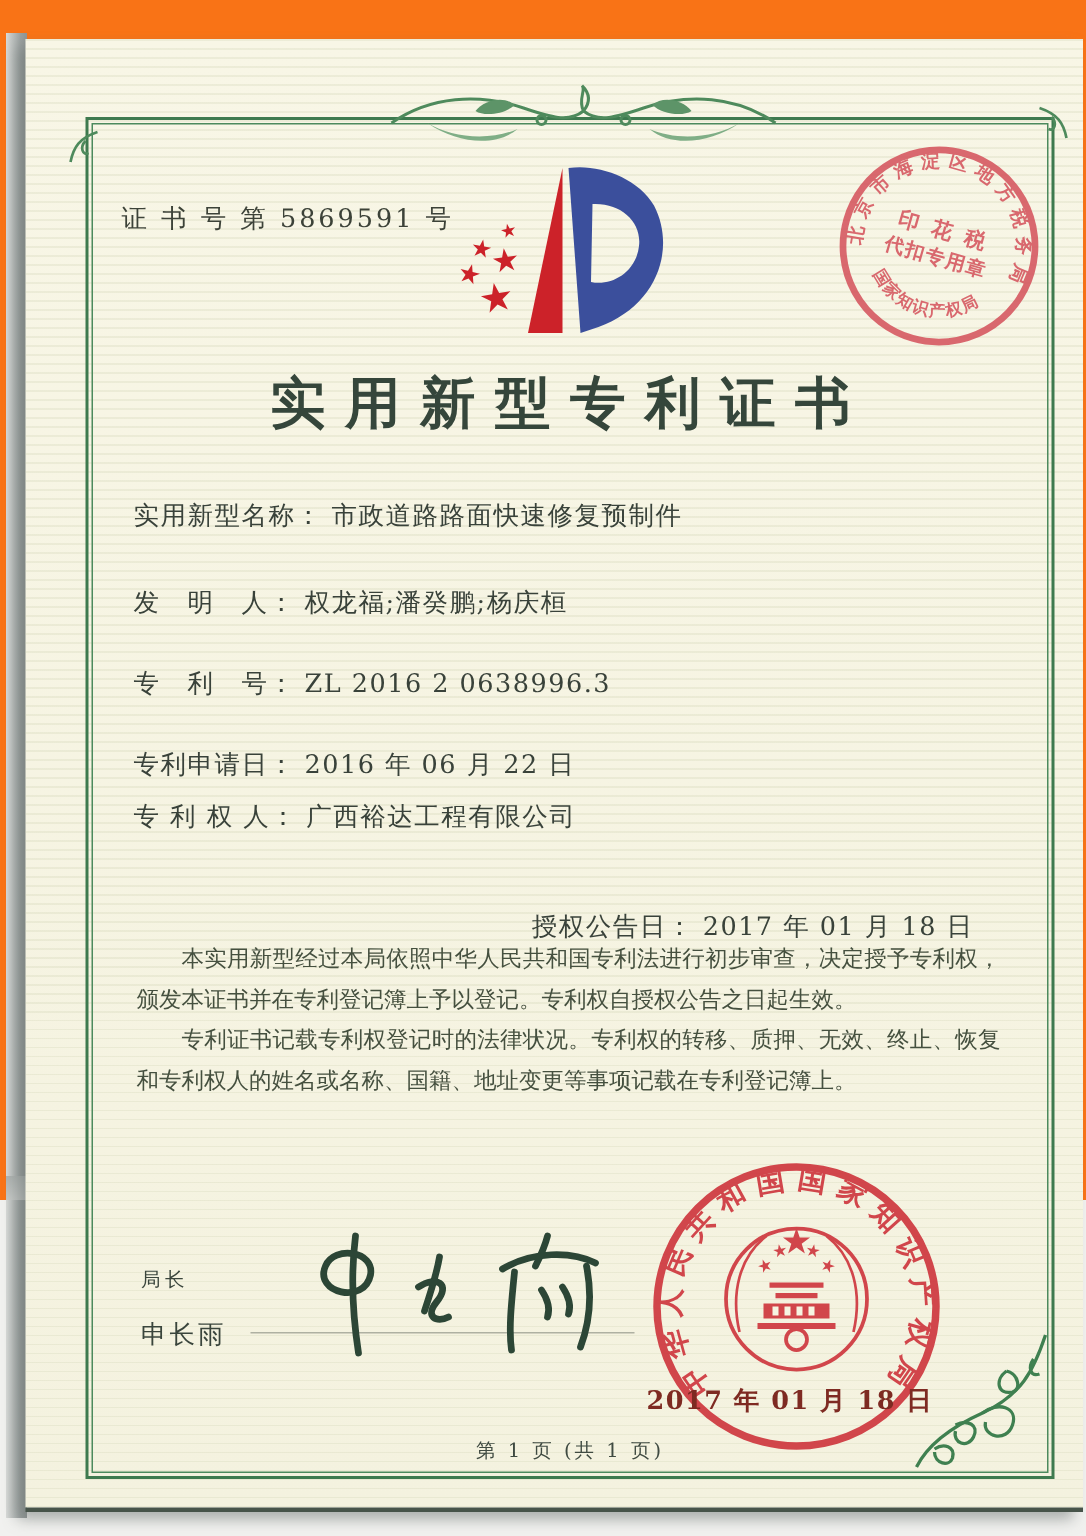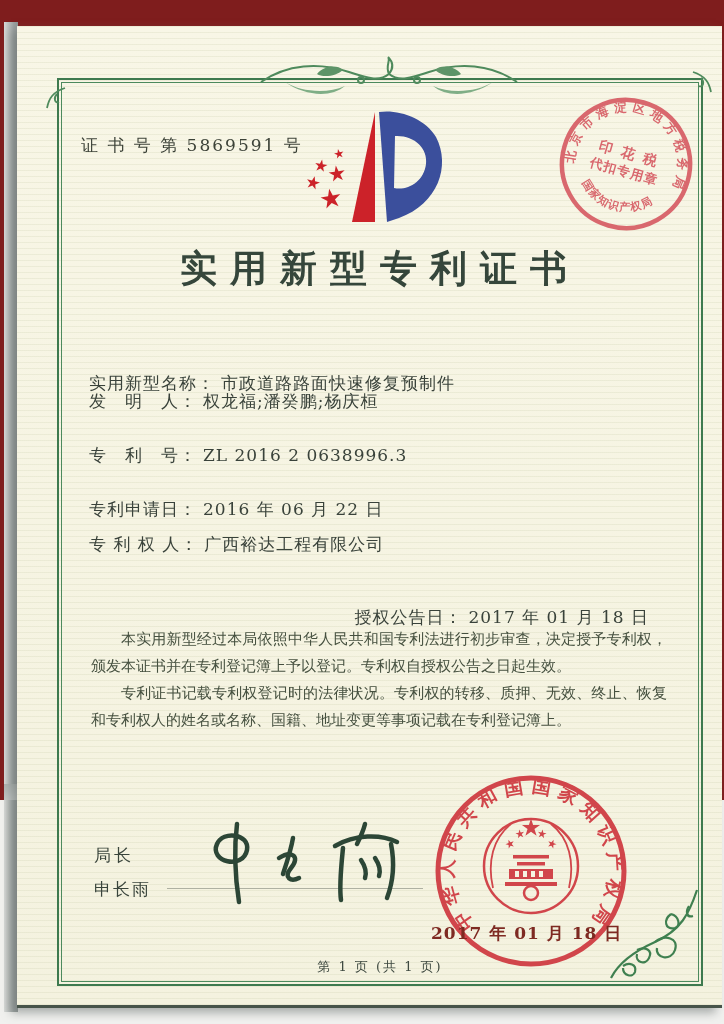--- a/index.html
+++ b/index.html
@@ -1,18 +1,18 @@
 <!DOCTYPE html>
 <html><head>
 <meta charset="utf-8">
 <style>
   * { margin:0; padding:0; box-sizing:border-box; }
   html,body { width:724px; height:1024px; }
   body { font-family:"DejaVu Serif","Liberation Serif",serif; background:#f1f1ef; overflow:hidden; }
-  .page { position:relative; width:724px; height:800px; background:#7f1d1d; }
+  .page { position:relative; width:724px; height:800px; background:#f97316; }
 
   .scan-edge-left { position:absolute; left:4px; top:22px; width:14px; height:990px;
     background:linear-gradient(90deg,#d8dad8,#9aa09f 70%,#8f9594); }
   .scan-edge-bottom { position:absolute; left:4px; bottom:0; width:716px; height:16px;
     background:linear-gradient(180deg,#aeb3b1,#c6c9c7); }
 
   .paper { position:absolute; left:17px; top:26px; width:705px; height:982px;
     background:
       repeating-linear-gradient(0deg, rgba(190,196,158,0.20) 0px, rgba(190,196,158,0.20) 1px, transparent 1px, transparent 6px),
       linear-gradient(180deg,#f8f6e6,#f4f2df);
@@ -28,28 +28,28 @@
   .cert-no { position:absolute; left:64px; top:108px; font-size:17px; letter-spacing:2px; color:#3c4238; }
 
   .logo { position:absolute; left:269px; top:78px; }
   .tax-stamp { position:absolute; left:519px; top:48px; opacity:0.88; }
 
   .title { position:absolute; left:40px; top:218px; width:646px; text-align:center;
     font-size:37px; font-weight:bold; letter-spacing:13px; color:#35463b; }
 
   .field { position:absolute; left:72px; width:560px; font-size:17px; color:#39423a;
     letter-spacing:1px; white-space:nowrap; }
-  .f0{top:306px;margin-top:40px;} .f1{top:364px;} .f2{top:418px;} .f3{top:472px;} .f4{top:507px;} .f5{top:580px;text-align:right;}
+  .f0{top:306px;} .f1{top:364px;} .f2{top:418px;} .f3{top:472px;} .f4{top:507px;} .f5{top:580px;text-align:right;}
   .field .lab{ margin-right:6px; }
 
   .paragraphs { position:absolute; left:74px; top:600px; width:576px;
     font-size:15px; line-height:27px; color:#45503f; text-align:justify; }
   .paragraphs p { text-indent:2em; }
 
-  .sig-title { position:absolute; left:77px; top:818px; font-size:17px; letter-spacing:3px; color:#3a453c;
+  .sig-title { position:absolute; left:77px; top:818px; font-size:13px; letter-spacing:3px; color:#3a453c;
     font-family:"DejaVu Sans","Liberation Sans",sans-serif; }
   .sig-name  { position:absolute; left:77px; top:852px; font-size:17px; letter-spacing:2px; color:#3a453c;
     font-family:"DejaVu Sans","Liberation Sans",sans-serif; }
   .sig-hand  { position:absolute; left:176px; top:790px; }
   .sig-line  { position:absolute; left:150px; top:862px; width:256px; height:1px; background:#747a70; opacity:0.55; }
 
   .seal { position:absolute; left:404px; top:740px; opacity:0.93; }
   .seal-date { position:absolute; left:414px; top:896px; font-size:17px; font-weight:bold;
     letter-spacing:1px; color:#7e2a22; z-index:5; }
 

